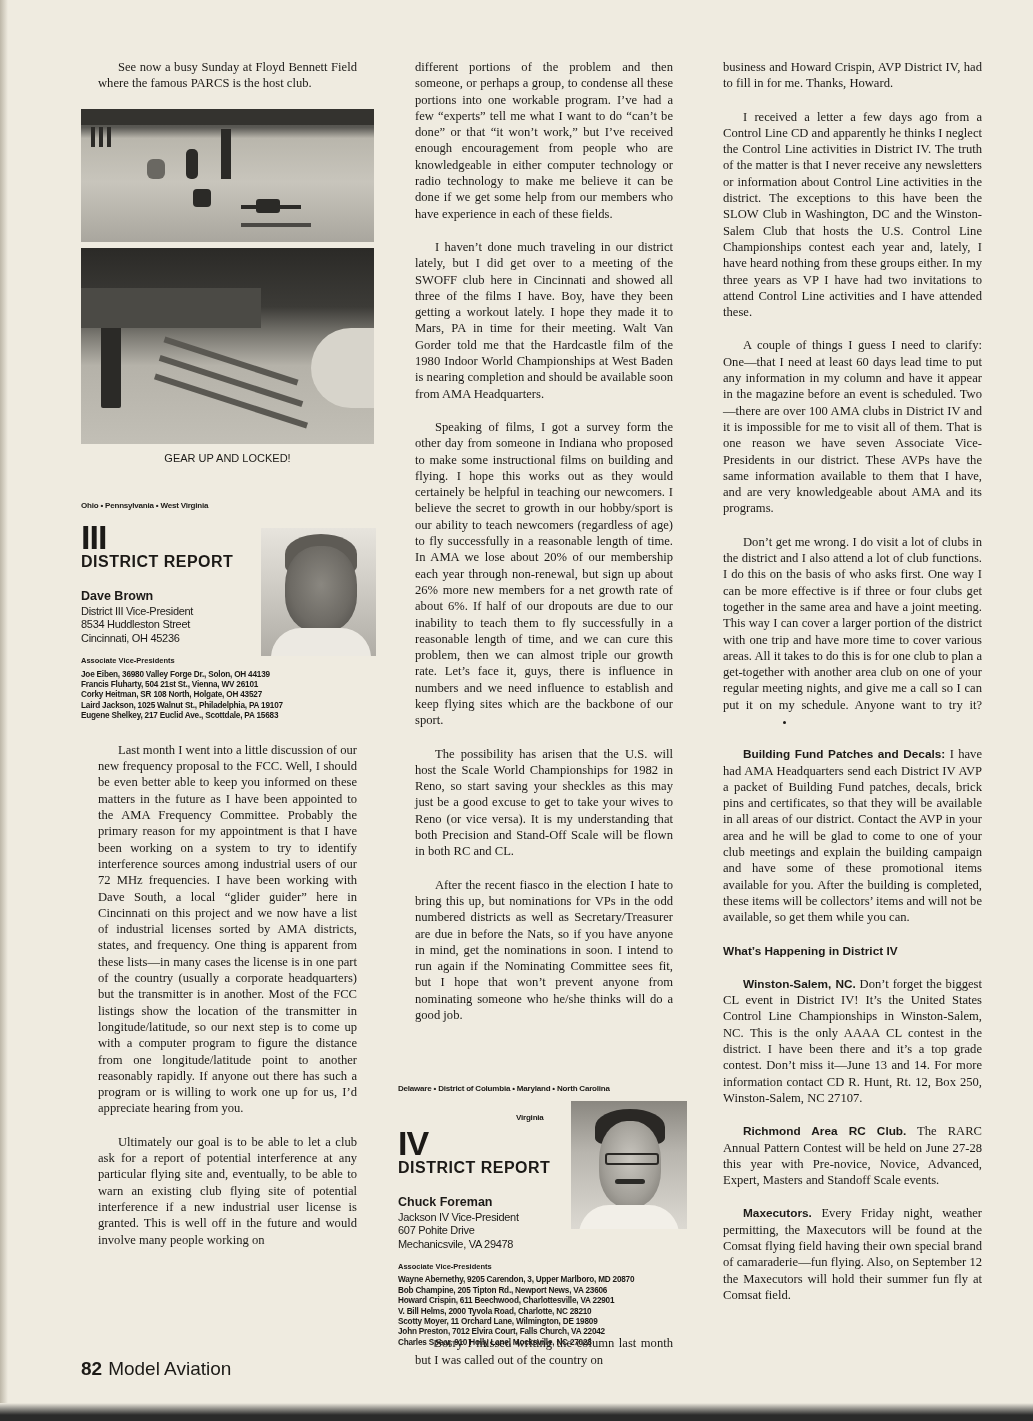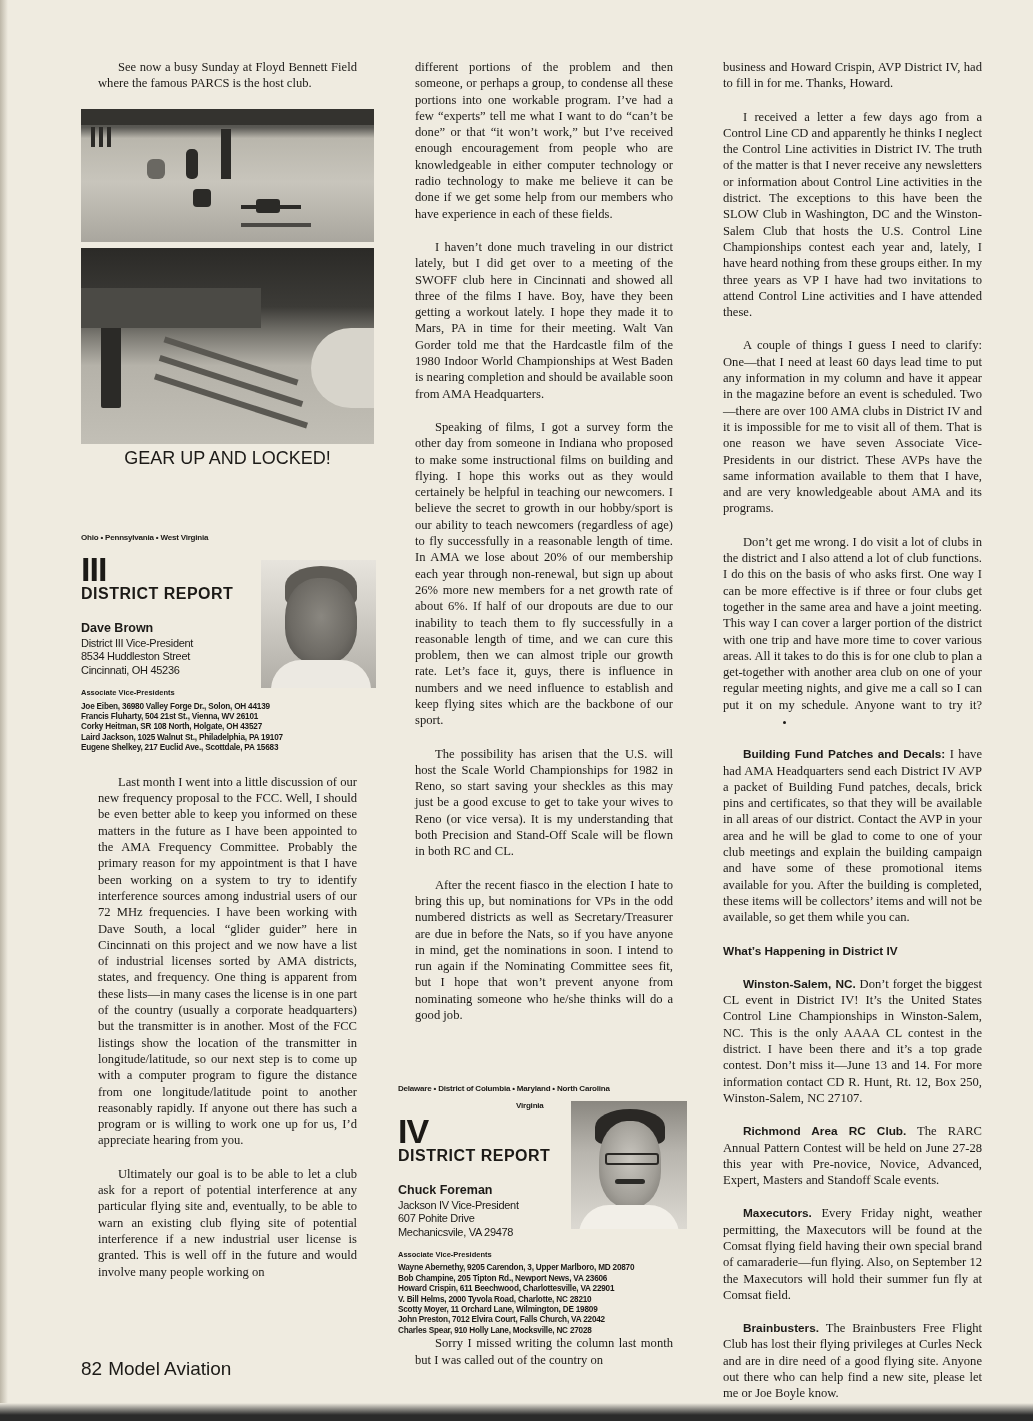--- a/index.html
+++ b/index.html
@@ -31,21 +31,21 @@
   .dr-title { font-size: 16px; font-weight: bold; letter-spacing: 0.5px; margin-top: 0; }
   .vp-name { font-size: 12.5px; font-weight: bold; margin-top: 18px; }
   .vp-line { font-size: 11px; font-weight: normal; line-height: 13.5px; letter-spacing: -0.3px; }
   .avp-head { font-size: 7.5px; font-weight: bold; margin-top: 8px; }
   .avp-line { font-size: 8.2px; font-weight: bold; line-height: 10.4px; letter-spacing: -0.2px; white-space: nowrap; }
   .portrait { position: absolute; background: linear-gradient(180deg,#e7e4dd 0,#d2cfc8 40%,#b0ada6 100%); overflow: hidden; }
   .face { position: absolute; border-radius: 45% 45% 42% 42%; background: radial-gradient(ellipse at 50% 45%, #8a8780 0, #6d6a64 60%, #4b4945 100%); }
   .hair { position: absolute; background: #2a2825; border-radius: 50% 50% 20% 20%; }
   .shirt { position: absolute; background: #ece9e2; }
   .footer { position: absolute; left: 81px; top: 1358px; font-family: "Liberation Sans", sans-serif; font-size: 19px; color: #1c1a17; }
-  .footer .pgnum { font-weight: normal; margin-right: 6px; }
+  .footer .pgnum { font-weight: bold; margin-right: 6px; }
   .subhead { font-family: "Liberation Sans", sans-serif; font-weight: bold; font-size: 11.8px; text-indent: 0; margin-top: 10px; }
   .bullet-dot { display:inline-block; width:3px; height:3px; background:#1c1a17; border-radius:50%; margin-left:60px; vertical-align: middle; }
 </style>
 </head>
 <body>
 
 <div class="page-edge-left"></div>
 
 <div class="col col1">
   <p>See now a busy Sunday at Floyd Bennett Field where the famous PARCS is the host club.</p>
@@ -67,23 +67,23 @@
 
   <div class="photo photo2">
     <div class="ph-shape" style="left:20px;top:60px;width:20px;height:100px;border-radius:8px 8px 2px 2px;"></div>
     <div class="ph-shape" style="left:0;top:40px;width:180px;height:40px;background:#4b4a45;"></div>
     <div class="ph-shape" style="left:80px;top:110px;width:140px;height:6px;transform:rotate(18deg);background:#5a5852;"></div>
     <div class="ph-shape" style="left:75px;top:130px;width:150px;height:6px;transform:rotate(18deg);background:#5a5852;"></div>
     <div class="ph-shape" style="left:70px;top:150px;width:160px;height:6px;transform:rotate(18deg);background:#5a5852;"></div>
     <div class="ph-shape" style="left:230px;top:80px;width:80px;height:80px;border-radius:50% 0 0 50%;background:#d7d4cb;"></div>
   </div>
 
-  <p class="center" style="font-family:'Liberation Sans',sans-serif;font-size:18px;margin-top:6px;">GEAR UP AND LOCKED!</p>
+  <p class="center" style="font-family:'Liberation Sans',sans-serif;font-size:11px;margin-top:6px;">GEAR UP AND LOCKED!</p>
 
-  <div class="district-block" style="margin-top:64px;height:238px;">
+  <div class="district-block" style="margin-top:32px;height:238px;">
     <div class="states">Ohio • Pennsylvania • West Virginia</div>
     <div class="numeral">III</div>
     <div class="dr-title">DISTRICT REPORT</div>
     <div class="vp-name">Dave Brown</div>
     <div class="vp-line">District III Vice-President</div>
     <div class="vp-line">8534 Huddleston Street</div>
     <div class="vp-line">Cincinnati, OH 45236</div>
     <div class="avp-head">Associate Vice-Presidents</div>
     <div class="avp-line">Joe Eiben, 36980 Valley Forge Dr., Solon, OH 44139</div>
     <div class="avp-line">Francis Fluharty, 504 21st St., Vienna, WV 26101</div>
@@ -104,21 +104,21 @@
 
 <div class="col col2">
   <p class="noindent">different portions of the problem and then someone, or perhaps a group, to condense all these portions into one workable program. I’ve had a few “experts” tell me what I want to do “can’t be done” or that “it won’t work,” but I’ve received enough encouragement from people who are knowledgeable in either computer technology or radio technology to make me believe it can be done if we get some help from our members who have experience in each of these fields.</p>
   <p>I haven’t done much traveling in our district lately, but I did get over to a meeting of the SWOFF club here in Cincinnati and showed all three of the films I have. Boy, have they been getting a workout lately. I hope they made it to Mars, PA in time for their meeting. Walt Van Gorder told me that the Hardcastle film of the 1980 Indoor World Championships at West Baden is nearing completion and should be available soon from AMA Headquarters.</p>
   <p>Speaking of films, I got a survey form the other day from someone in Indiana who proposed to make some instructional films on building and flying. I hope this works out as they would certainely be helpful in teaching our newcomers. I believe the secret to growth in our hobby/sport is our ability to teach newcomers (regardless of age) to fly successfully in a reasonable length of time. In AMA we lose about 20% of our membership each year through non-renewal, but sign up about 26% more new members for a net growth rate of about 6%. If half of our dropouts are due to our inability to teach them to fly successfully in a reasonable length of time, and we can cure this problem, then we can almost triple our growth rate. Let’s face it, guys, there is influence in numbers and we need influence to establish and keep flying sites which are the backbone of our sport.</p>
   <p>The possibility has arisen that the U.S. will host the Scale World Championships for 1982 in Reno, so start saving your sheckles as this may just be a good excuse to get to take your wives to Reno (or vice versa). It is my understanding that both Precision and Stand-Off Scale will be flown in both RC and CL.</p>
   <p>After the recent fiasco in the election I hate to bring this up, but nominations for VPs in the odd numbered districts as well as Secretary/Treasurer are due in before the Nats, so if you have anyone in mind, get the nominations in soon. I intend to run again if the Nominating Committee sees fit, but I hope that won’t prevent anyone from nominating someone who he/she thinks will do a good job.</p>
 
   <div class="district-block" style="margin-top:58px;height:250px;">
     <div class="states">Delaware • District of Columbia • Maryland • North Carolina</div>
-    <div class="states" style="padding-left:118px;">Virginia</div>
+    <div class="states" style="padding-left:118px;margin-top:12px;">Virginia</div>
     <div class="numeral" style="margin-top:0;">IV</div>
     <div class="dr-title">DISTRICT REPORT</div>
     <div class="vp-name">Chuck Foreman</div>
     <div class="vp-line">Jackson IV Vice-President</div>
     <div class="vp-line">607 Pohite Drive</div>
     <div class="vp-line">Mechanicsvile, VA 29478</div>
     <div class="avp-head">Associate Vice-Presidents</div>
     <div class="avp-line">Wayne Abernethy, 9205 Carendon, 3, Upper Marlboro, MD 20870</div>
     <div class="avp-line">Bob Champine, 205 Tipton Rd., Newport News, VA 23606</div>
     <div class="avp-line">Howard Crispin, 611 Beechwood, Charlottesville, VA 22901</div>
@@ -148,20 +148,19 @@
   <p style="margin-top:14px;"><b class="run">Building Fund Patches and Decals:</b><span> I have had AMA Headquarters send each District IV AVP a packet of Building Fund patches, decals, brick pins and certificates, so that they will be available in all areas of our district. Contact the AVP in your area and he will be glad to come to one of your club meetings and explain the building campaign and have some of these promotional items available for you. After the building is completed, these items will be collectors’ items and will not be available, so get them while you can.</span></p>
 
   <p class="subhead">What’s Happening in District IV</p>
 
   <p style="margin-top:10px;"><b class="run">Winston-Salem, NC.</b><span> Don’t forget the biggest CL event in District IV! It’s the United States Control Line Championships in Winston-Salem, NC. This is the only AAAA CL contest in the district. I have been there and it’s a top grade contest. Don’t miss it—June 13 and 14. For more information contact CD R. Hunt, Rt. 12, Box 250, Winston-Salem, NC 27107.</span></p>
 
   <p style="margin-top:10px;"><b class="run">Richmond Area RC Club.</b><span> The RARC Annual Pattern Contest will be held on June 27-28 this year with Pre-novice, Novice, Advanced, Expert, Masters and Standoff Scale events.</span></p>
 
   <p style="margin-top:10px;"><b class="run">Maxecutors.</b><span> Every Friday night, weather permitting, the Maxecutors will be found at the Comsat flying field having their own special brand of camaraderie—fun flying. Also, on September 12 the Maxecutors will hold their summer fun fly at Comsat field.</span></p>
 
-  <p style="margin-top:10px;"><b class="run">Brainbusters.</b><span> The Brainbusters Free Flight Club has lost their flying privileges at Curles Neck and are in dire need of a good flying site. Anyone out there who can help find a new site, please let me or Joe Boyle know.</span></p>
 </div>
 
 <div class="footer">
   <span class="pgnum">82</span><span>Model Aviation</span>
 </div>
 
 <div class="page-edge-bottom"></div>
 
 </body></html>

